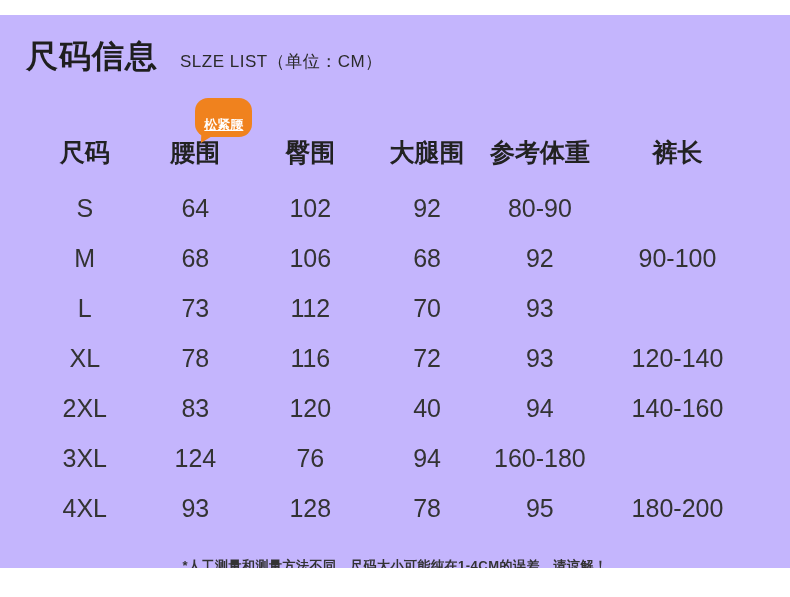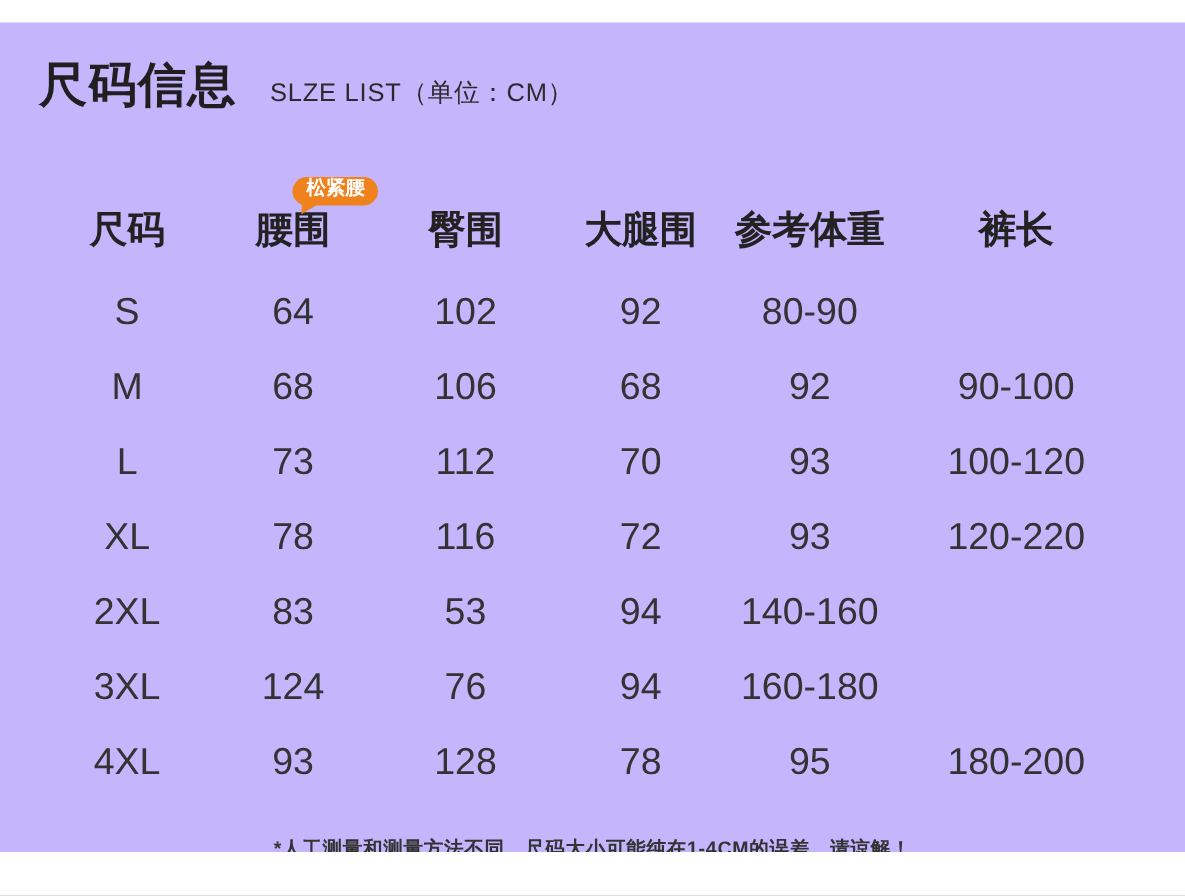--- a/index.html
+++ b/index.html
@@ -61,23 +61,24 @@
   .badge {
     position: absolute;
     bottom: 36px;
     left: 50%;
     margin-left: 0px;
     background: #F0821E;
     color: #ffffff;
     font-size: 13px;
     font-weight: 600;
     line-height: 1;
-    padding: 0 9px 6px 9px;
+    padding: 20px 9px 6px 9px;
     border-radius: 13px;
     white-space: nowrap;
+    text-decoration: underline;
   }
   .badge::after {
     content: '';
     position: absolute;
     left: 5px;
     bottom: -7px;
     width: 0; height: 0;
     border-style: solid;
     border-width: 10px 10px 0 2px;
     border-color: #F0821E transparent transparent transparent;
@@ -126,34 +127,34 @@
           <div class="tcell">68</div>
           <div class="tcell">92</div>
           <div class="tcell">90-100</div>
         </div>
         <div class="trow">
           <div class="tcell">L</div>
           <div class="tcell">73</div>
           <div class="tcell">112</div>
           <div class="tcell">70</div>
           <div class="tcell">93</div>
-          <div class="tcell">100-120</div>
         </div>
         <div class="trow">
           <div class="tcell">XL</div>
           <div class="tcell">78</div>
           <div class="tcell">116</div>
           <div class="tcell">72</div>
           <div class="tcell">93</div>
-          <div class="tcell">120-220</div>
+          <div class="tcell">120-140</div>
         </div>
         <div class="trow">
           <div class="tcell">2XL</div>
           <div class="tcell">83</div>
-          <div class="tcell">53</div>
+          <div class="tcell">120</div>
+          <div class="tcell">40</div>
           <div class="tcell">94</div>
           <div class="tcell">140-160</div>
         </div>
         <div class="trow">
           <div class="tcell">3XL</div>
           <div class="tcell">124</div>
           <div class="tcell">76</div>
           <div class="tcell">94</div>
           <div class="tcell">160-180</div>
         </div>

